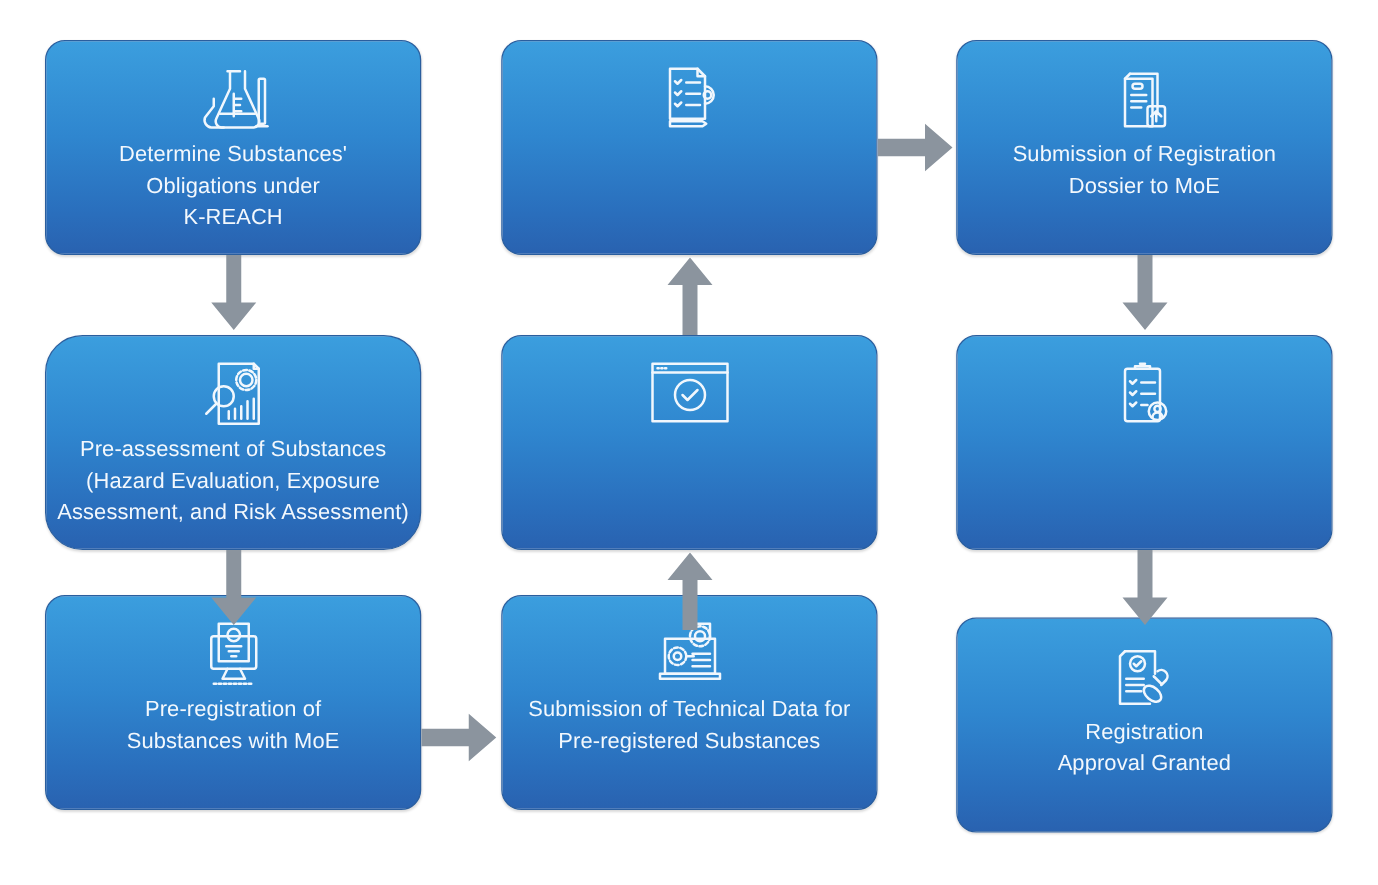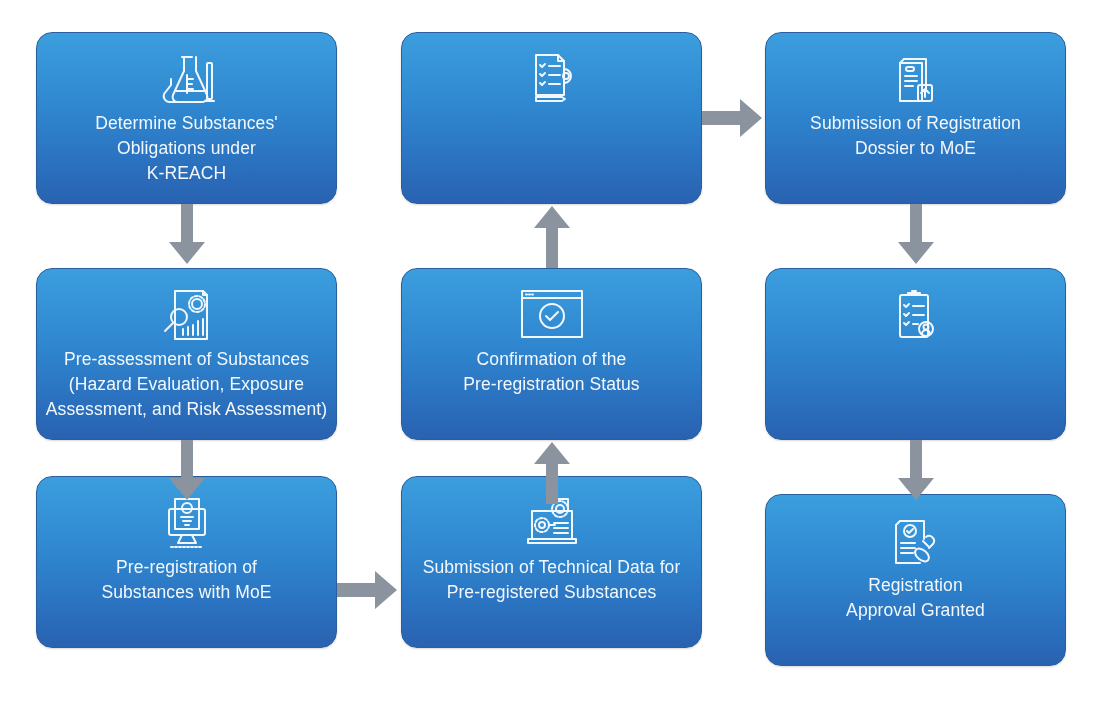--- a/index.html
+++ b/index.html
@@ -37,21 +37,21 @@
       <path d="M19 40 h28"></path>
       <rect x="50" y="12" width="5" height="36" rx="1"></rect>
       <path d="M48 50 h9"></path>
     </svg>
   </div>
   <div class="label">Determine Substances'
 Obligations under
 K-REACH</div>
 </div>
 
-<div class="box c1 r2" style="background: linear-gradient(rgb(59, 158, 222) 0%, rgb(47, 134, 207) 45%, rgb(42, 111, 189) 80%, rgb(41, 98, 176) 100%); color: rgb(243, 248, 253);">
+<div class="box c1 r2" style="background: linear-gradient(rgb(59, 158, 222) 0%, rgb(47, 134, 207) 45%, rgb(42, 111, 189) 80%, rgb(41, 98, 176) 100%); color: rgb(243, 248, 253); border-radius: 30px;">
   <div class="icon">
     <svg viewBox="0 0 60 56">
       <path d="M18 4 h28 l4 4 v44 h-32 z"></path>
       <path d="M46 4 v4 h4"></path>
       <circle cx="40" cy="17" r="5"></circle>
       <circle cx="40" cy="17" r="8" stroke-dasharray="3 2"></circle>
       <circle cx="22" cy="30" r="8"></circle>
       <path d="M16 36 l-8 8"></path>
       <path d="M26 48 v-6 M31 48 v-8 M36 48 v-10 M41 48 v-14 M46 48 v-16"></path>
     </svg>
@@ -94,22 +94,20 @@
 <div class="box c2 r2" style="background: linear-gradient(rgb(59, 158, 222) 0%, rgb(47, 134, 207) 45%, rgb(42, 111, 189) 80%, rgb(41, 98, 176) 100%); color: rgb(243, 248, 253);">
   <div class="icon" style="width:66px;">
     <svg viewBox="0 0 66 56">
       <rect x="3" y="4" width="60" height="46"></rect>
       <path d="M3 11 h60"></path>
       <path d="M7 7.5 h1 M10 7.5 h1 M13 7.5 h1"></path>
       <circle cx="33" cy="29" r="12"></circle>
       <path d="M27 29 l4 4 l8 -8"></path>
     </svg>
   </div>
-  <div class="label">Confirmation of the
-Pre-registration Status</div>
 </div>
 
 <div class="box c2 r3" style="background: linear-gradient(rgb(59, 158, 222) 0%, rgb(47, 134, 207) 45%, rgb(42, 111, 189) 80%, rgb(41, 98, 176) 100%); color: rgb(243, 248, 253);">
   <div class="icon">
     <svg viewBox="0 0 60 56">
       <path d="M26 4 h20 v12"></path>
       <rect x="10" y="16" width="40" height="28"></rect>
       <path d="M6 44 h48 v4 h-48 z"></path>
       <circle cx="38" cy="14" r="4"></circle>
       <circle cx="38" cy="14" r="8" stroke-dasharray="3 2"></circle>

